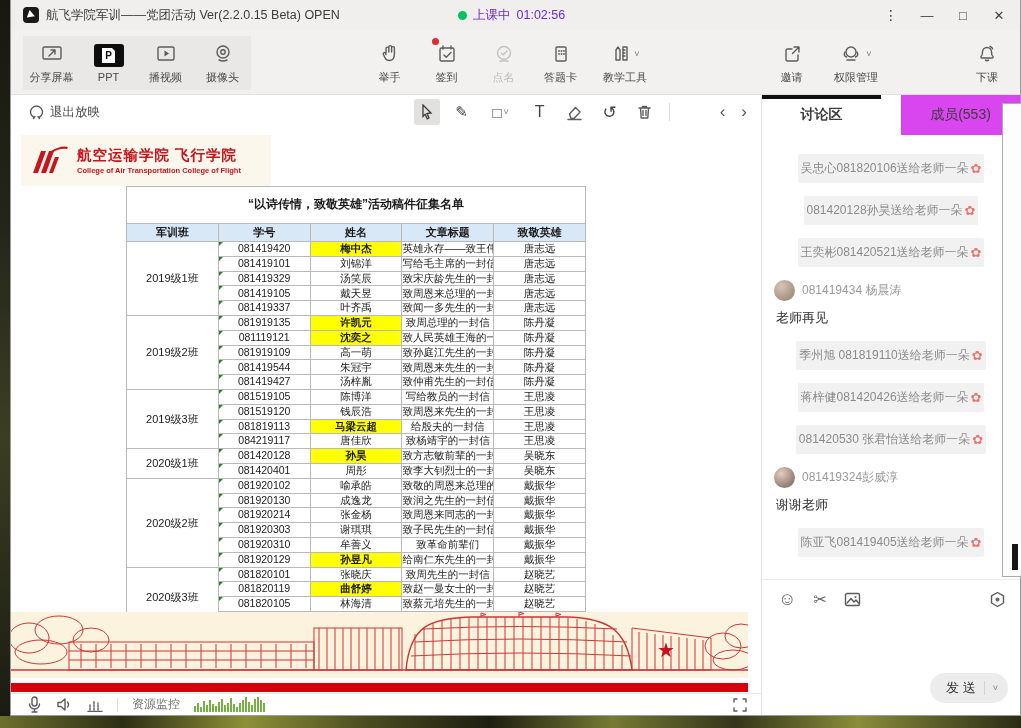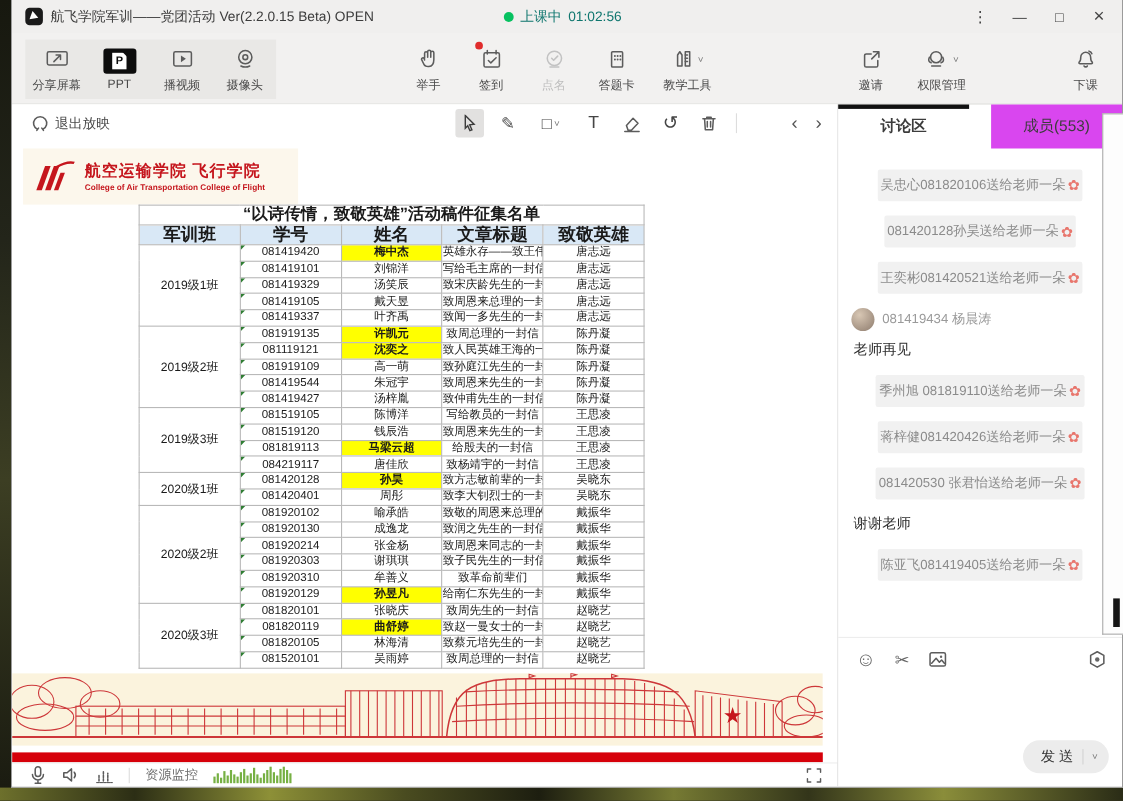--- a/index.html
+++ b/index.html
@@ -14,21 +14,21 @@
     background:linear-gradient(90deg,#6d702c,#2c2e15 12%,#8d9037 24%,#4a4c20 36%,#1d1e10 48%,#767a33 60%,#33351a 72%,#8a8d3a 84%,#2a2c16 100%); }
 
   .window { position:absolute; left:10px; top:0; width:1011px; height:716px;
     background:#fff; border:1px solid #9b9b9b; border-top:none; }
 
   
   .titlebar { position:relative; height:30px; background:#f0efee; display:flex; align-items:center; padding-left:12px; }
   .app-logo { width:16px; height:16px; background:#1a1a1a; border-radius:4px; margin-right:7px; position:relative; flex:0 0 auto; }
   .app-logo::after { content:""; position:absolute; left:5px; top:4px; border-left:7px solid #fff; border-top:4px solid transparent; border-bottom:4px solid transparent; transform:rotate(20deg); }
   .win-title { font-size:12.5px; color:#3c3c3c; }
-  .class-status { position:absolute; left:447px; top:0; height:30px; display:flex; align-items:center; gap:6px; font-size:12.5px; color:#0f766e; }
+  .class-status { position:absolute; left:447px; top:0; height:30px; display:flex; align-items:center; gap:6px; font-size:12.5px; color:#6d28d9; }
   .status-dot { width:9px; height:9px; border-radius:50%; background:#07c160; }
   .win-controls { position:absolute; right:8px; top:0; height:30px; display:flex; align-items:center; gap:10px; }
   .win-btn { width:26px; height:24px; display:flex; align-items:center; justify-content:center; font-size:13px; color:#444; cursor:default; }
   .win-btn.kebab { font-size:14px; letter-spacing:0; }
 
   
   .toolbar { position:relative; height:65px; background:#f2f1f0; border-bottom:1px solid #e2e1e0; }
   .tb-group-left { position:absolute; left:12px; top:6px; height:54px; background:#e9e8e6; display:flex; }
   .tb-btn { width:57px; display:flex; flex-direction:column; align-items:center; justify-content:center; gap:4px; cursor:pointer; position:relative; }
   .tb-btn .ticon { height:24px; display:flex; align-items:center; justify-content:center; color:#5c5c5c; }
@@ -62,22 +62,22 @@
   
   .slide { position:relative; flex:1; background:#fff; overflow:hidden; }
   .slide-logo { position:absolute; left:10px; top:6px; width:250px; height:51px; background:#fcf7ec; display:flex; align-items:center; padding-left:10px; gap:8px; }
   .logo-text1 { font-size:14.5px; font-weight:bold; color:#c5161d; letter-spacing:1px; }
   .logo-text2 { font-size:7.5px; font-weight:bold; color:#c5161d; margin-top:1px; }
 
   
   .roster { position:absolute; left:115px; top:57px; width:460px; border-collapse:collapse; table-layout:fixed;
     font-size:10.5px; color:#1a1a1a; background:#fff; border:1px solid #9a9a9a; }
   .roster td, .roster th { border:1px solid #b9b9b9; text-align:center; padding:0; height:14.8px; line-height:1.1; overflow:hidden; white-space:nowrap; }
-  .roster .t-title { font-size:15px; font-weight:bold; height:16px; background:#fff; }
-  .roster .t-head { background:#d9e8f6; font-weight:bold; font-size:16px; height:18px; }
+  .roster .t-title { font-size:12px; font-weight:bold; height:37px; background:#fff; }
+  .roster .t-head { background:#d9e8f6; font-weight:bold; font-size:11px; height:18px; }
   .roster td.cls { font-size:11px; }
   .roster td.sid { position:relative; }
   .roster td.sid::before { content:""; position:absolute; left:0; top:0; border-top:4px solid #2f7d33; border-right:4px solid transparent; }
   .roster td.hl { background:#ffff00; font-weight:bold; }
 
   
   .building-wrap { position:absolute; left:0; top:483px; width:737px; }
   .red-bar { width:737px; height:9px; background:#d6000a; margin-top:1px; }
 
   
@@ -624,20 +624,24 @@
             </div>
             <div class="sys-pill">
               <span>蒋梓健081420426送给老师一朵</span>
               <span class="flower">✿</span>
             </div>
             <div class="sys-pill">
               <span>081420530 张君怡送给老师一朵</span>
               <span class="flower">✿</span>
             </div>
             <div class="user-msg">
+              <div class="user-head">
+                <span class="avatar a2"></span>
+                <span class="user-name">081419324彭威淳</span>
+              </div>
               <div class="user-text">谢谢老师</div>
             </div>
             <div class="sys-pill">
               <span>陈亚飞081419405送给老师一朵</span>
               <span class="flower">✿</span>
             </div>
           </div>
         <div class="chat-input">
           <div class="input-icons">
             <span class="in-icon" style="font-size:18px">☺</span>

